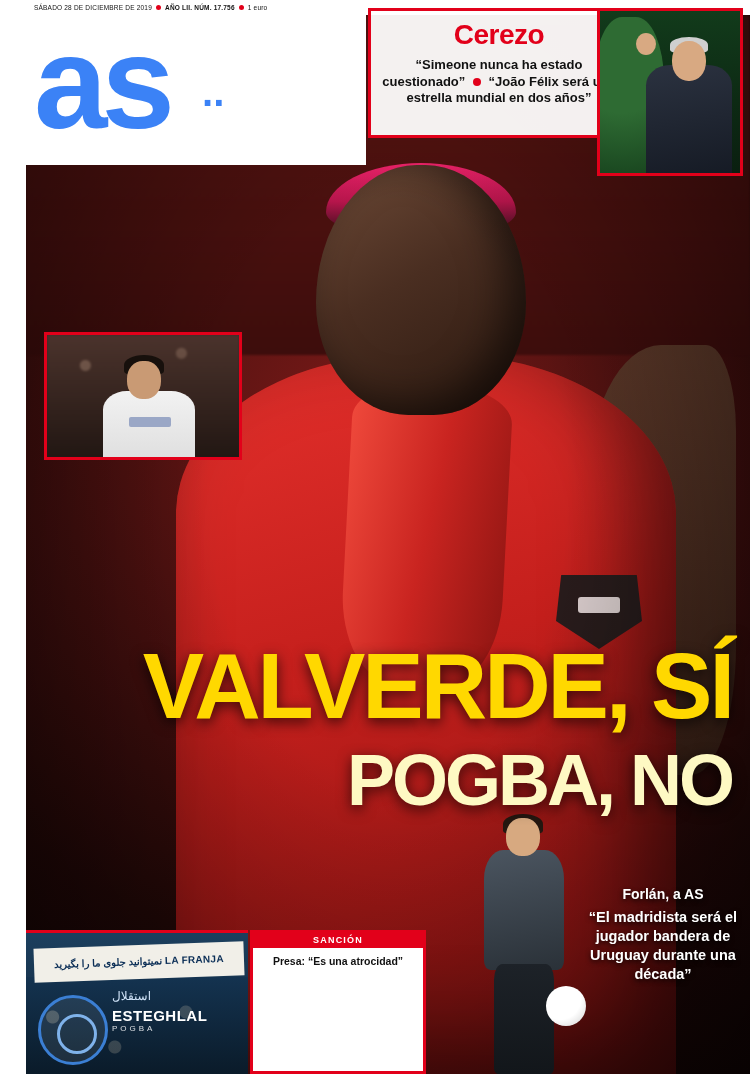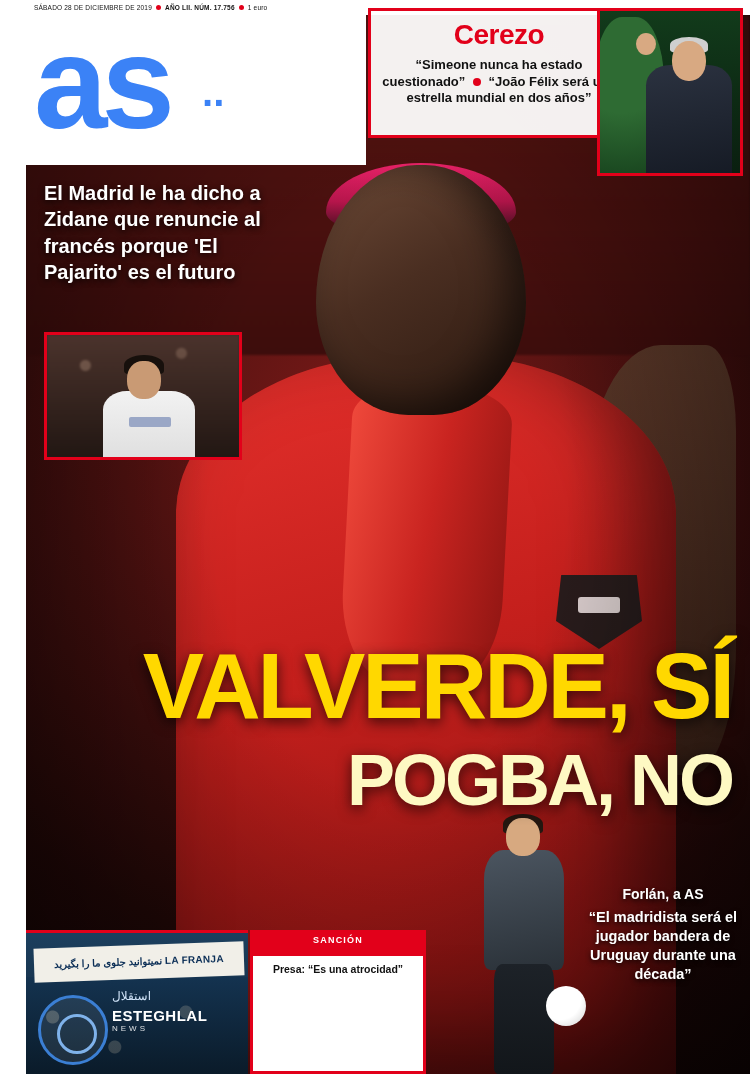--- a/index.html
+++ b/index.html
@@ -488,21 +488,21 @@
     box-sizing: border-box;
     z-index: 34;
     text-align: center;
   }
   .sancion .kicker {
     background: #e2001a;
     color: #fff;
     font-size: 9px;
     font-weight: bold;
     letter-spacing: 1.2px;
-    padding: 2px 0 11px;
+    padding: 2px 0 3px;
   }
   .sancion h3 {
     margin: 7px 6px 0;
     font-size: 15px;
     line-height: 1.22;
     color: #111;
     font-weight: bold;
     text-transform: uppercase;
   }
   .sancion .sub {
@@ -569,23 +569,20 @@
   </div>
 
   <div class="cerezo-photo">
     <div class="tree"></div>
     <div class="hand"></div>
     <div class="suit"></div>
     <div class="hair"></div>
     <div class="face"></div>
   </div>
 
-  <div class="zidane">
-    <p>El Madrid le ha dicho a Zidane que renuncie al francés porque 'El Pajarito' es el futuro</p>
-  </div>
 
   <div class="valverde-photo">
     <div class="stands"></div>
     <div class="kit"></div>
     <div class="vhair"></div>
     <div class="vface"></div>
   </div>
 
   <div class="bighead">
     <div class="l1">VALVERDE, SÍ</div>
@@ -604,21 +601,21 @@
     <div class="quote">“El madridista será el jugador bandera de Uruguay durante una década”</div>
   </div>
 
   <div class="esteghlal">
     <div class="crowd2"></div>
     <div class="banner">نمیتوانید جلوی ما را بگیرید  LA FRANJA</div>
     <div class="logo-badge"></div>
     <div class="farsi">استقلال</div>
     <div class="wordmark">
       <span>ESTEGHLAL</span>
-      <small>NEWS</small>
+      <small>POGBA</small>
     </div>
   </div>
 
   <div class="sancion">
     <div class="kicker">SANCIÓN</div>
     <div class="sub">Presa: “Es una atrocidad”</div>
   </div>
 
   <div class="credit">AFP</div>
 

